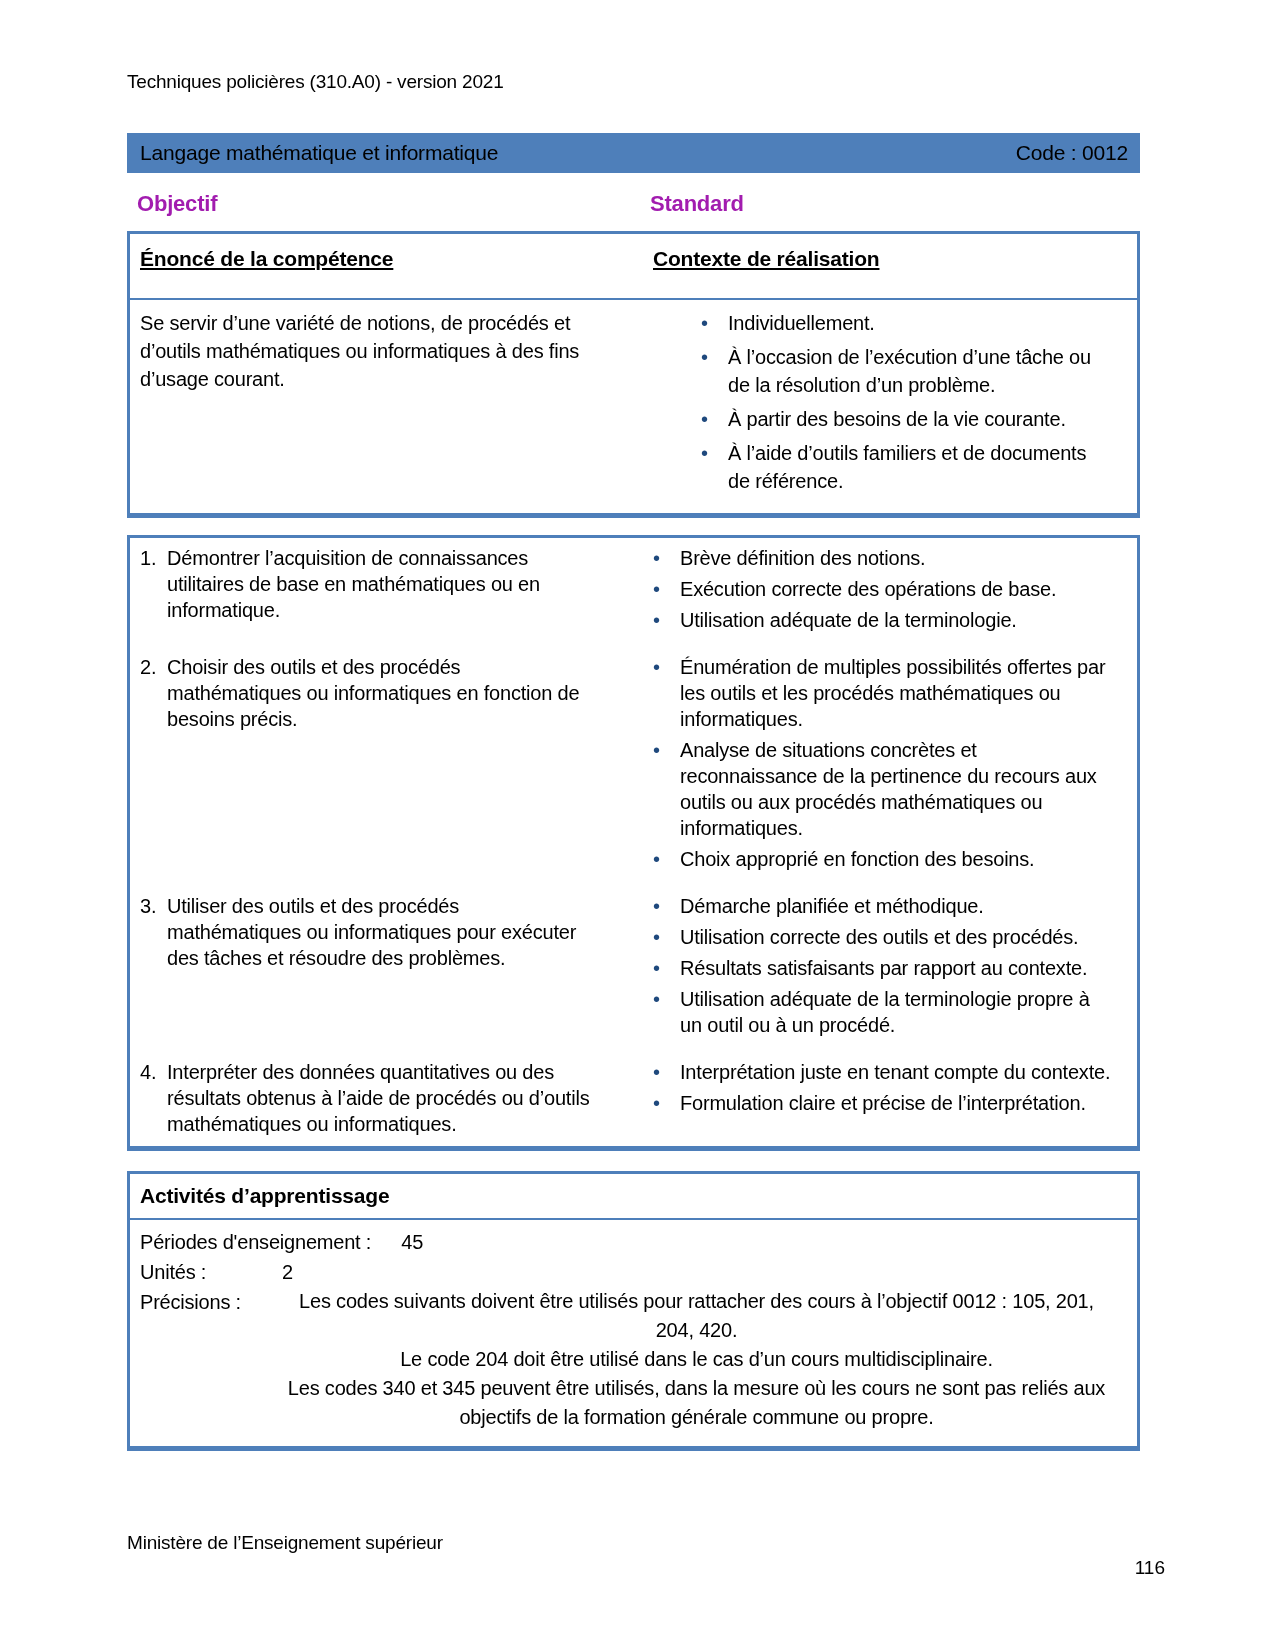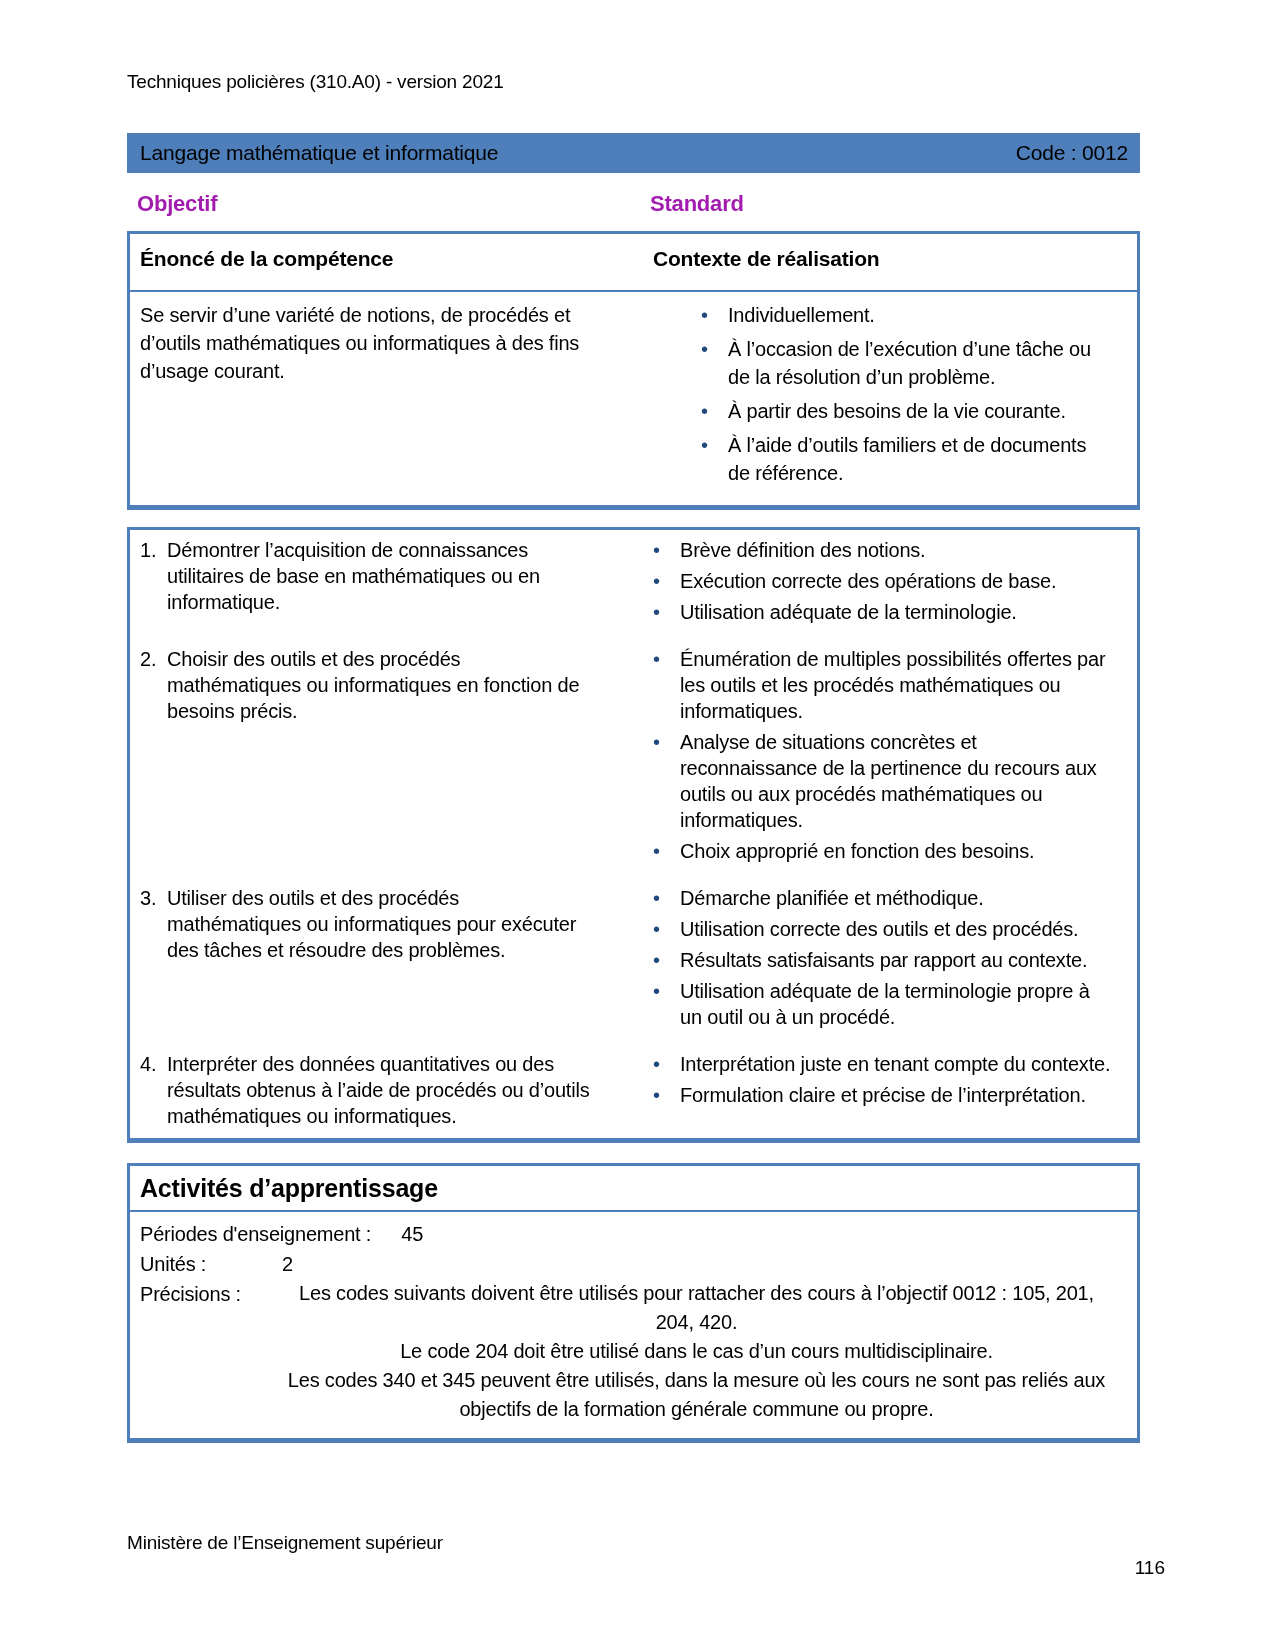--- a/index.html
+++ b/index.html
@@ -25,36 +25,36 @@
   .box{border:3px solid #4e7fba;border-bottom-width:5px;box-sizing:border-box;background:#fff;}
   .box1{margin-top:13px;}
   .box2{margin-top:17px;}
   .box3{margin-top:20px;}
 
   .two-col{display:grid;grid-template-columns:523px 1fr;}
   .cell-l{padding-left:10px;padding-right:55px;}
   .cell-r{padding-right:26px;}
 
   .box-head{border-bottom:2px solid #4e7fba;}
-  .box-head .hd{font-size:21px;font-weight:bold;line-height:26px;padding-top:12px;padding-bottom:18px;}
+  .box-head .hd{font-size:21px;font-weight:bold;line-height:26px;padding-top:12px;padding-bottom:26px;text-decoration:underline;}
 
   .t1-body{padding-top:9px;padding-bottom:12px;min-height:153px;gap:48px;}
   .body-text{font-size:20px;line-height:28px;}
 
   .crit-item{display:flex;font-size:20px;line-height:26px;margin:0 0 5px 0;}
   .crit-item::before{content:"•";color:#1f497d;flex:0 0 27px;}
   .t1-body .crit-item{line-height:28px;margin-bottom:6px;}
 
   .el-row{padding-top:7px;padding-bottom:9px;}
   .num-item{display:flex;font-size:20px;line-height:26px;}
   .num-item .num{flex:0 0 27px;}
   .num-item .num-text{flex:1;}
 
   .act-head{border-bottom:2px solid #4e7fba;}
-  .act-head .hd{font-size:25px;font-weight:bold;line-height:26px;padding:9px 10px 9px 10px;}
+  .act-head .hd{font-size:21px;font-weight:bold;line-height:26px;padding:9px 10px 9px 10px;}
   .act-body{padding:7px 26px 14px 10px;}
   .act-row{display:flex;font-size:20px;line-height:30px;}
   .act-label{flex:0 0 142px;}
   .act-label.autow{flex:0 0 auto;}
   .gap28{margin-left:30px;}
   .act-value p{margin:0;font-size:20px;line-height:29px;}
   .act-value{flex:1;text-align:center;}
 
   .footer-line{position:absolute;left:127px;top:1532px;width:1013px;font-size:19px;letter-spacing:-0.2px;}
   .page-num{position:absolute;left:144px;top:1557px;width:1021px;text-align:right;font-size:19px;}

